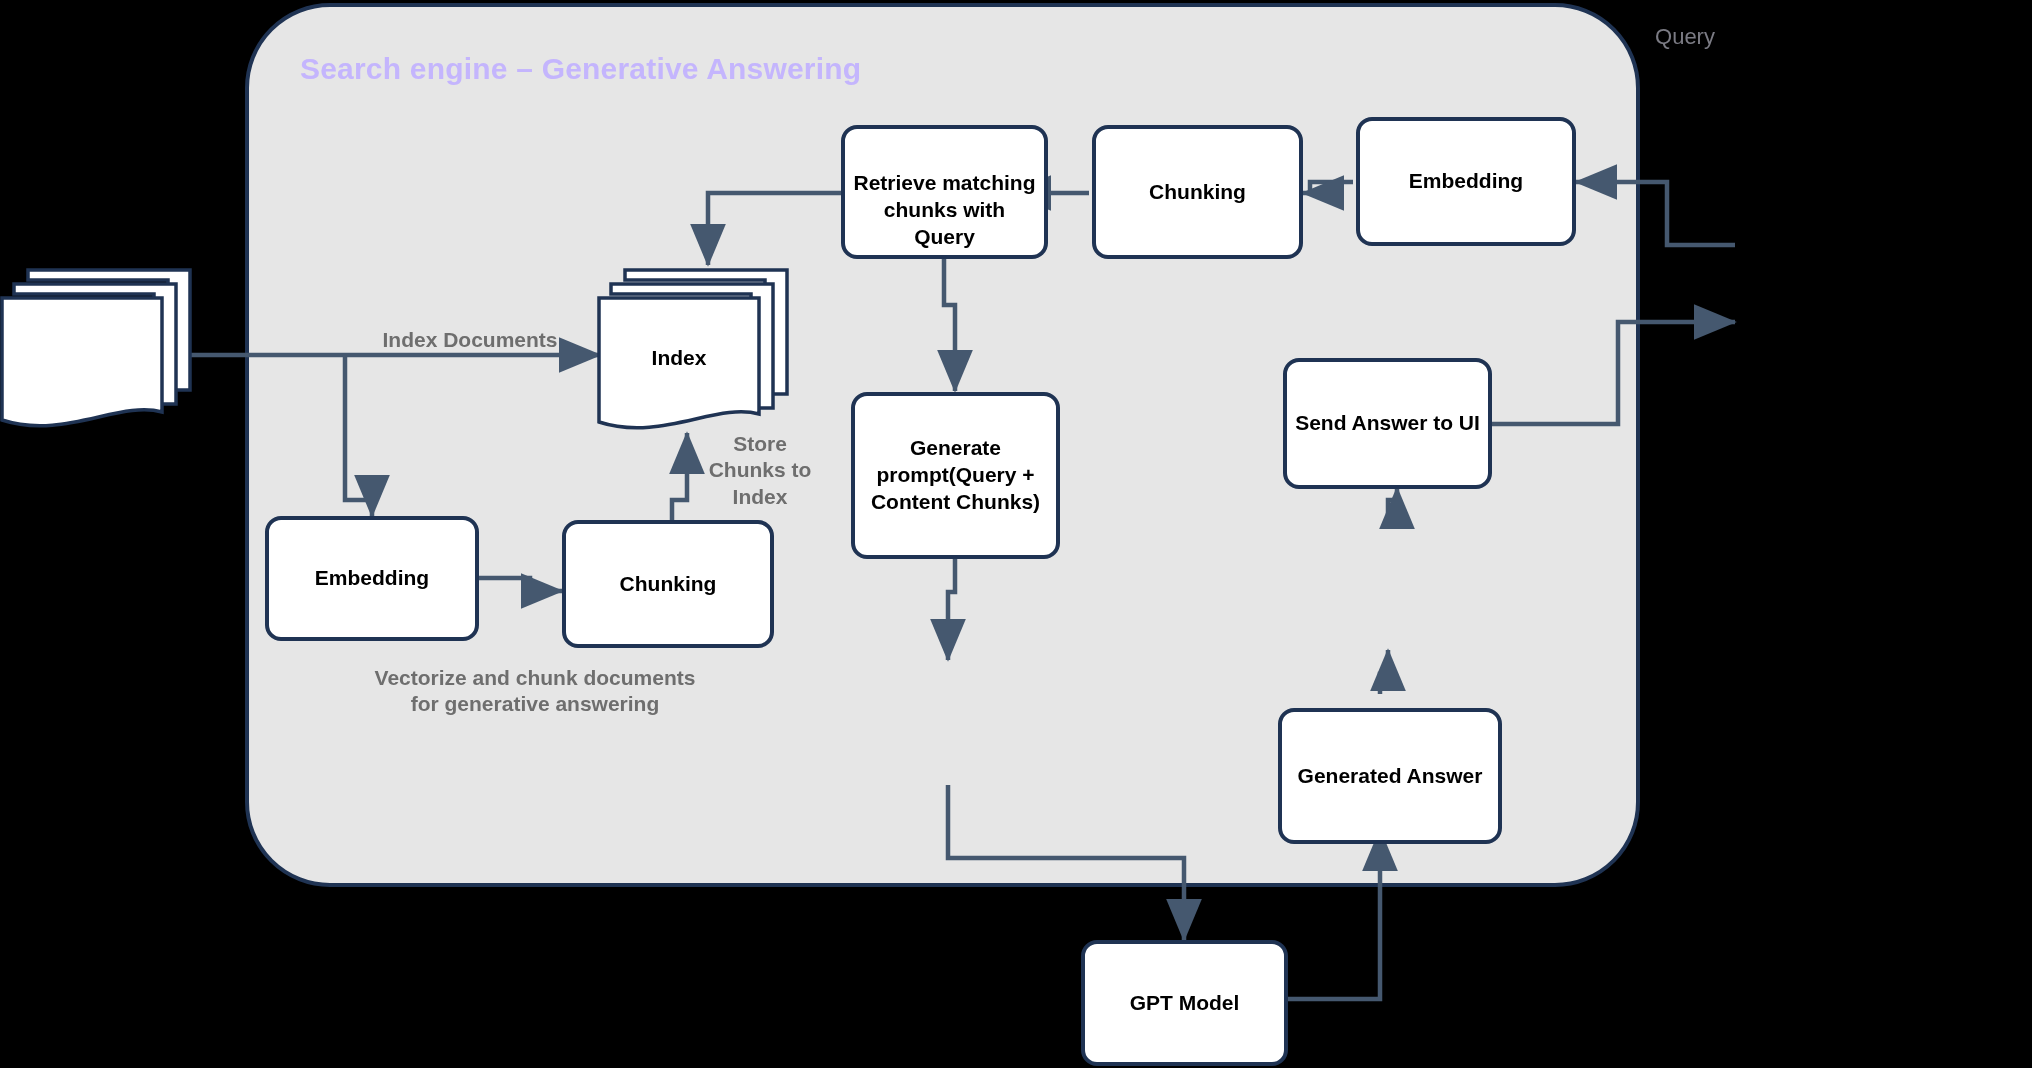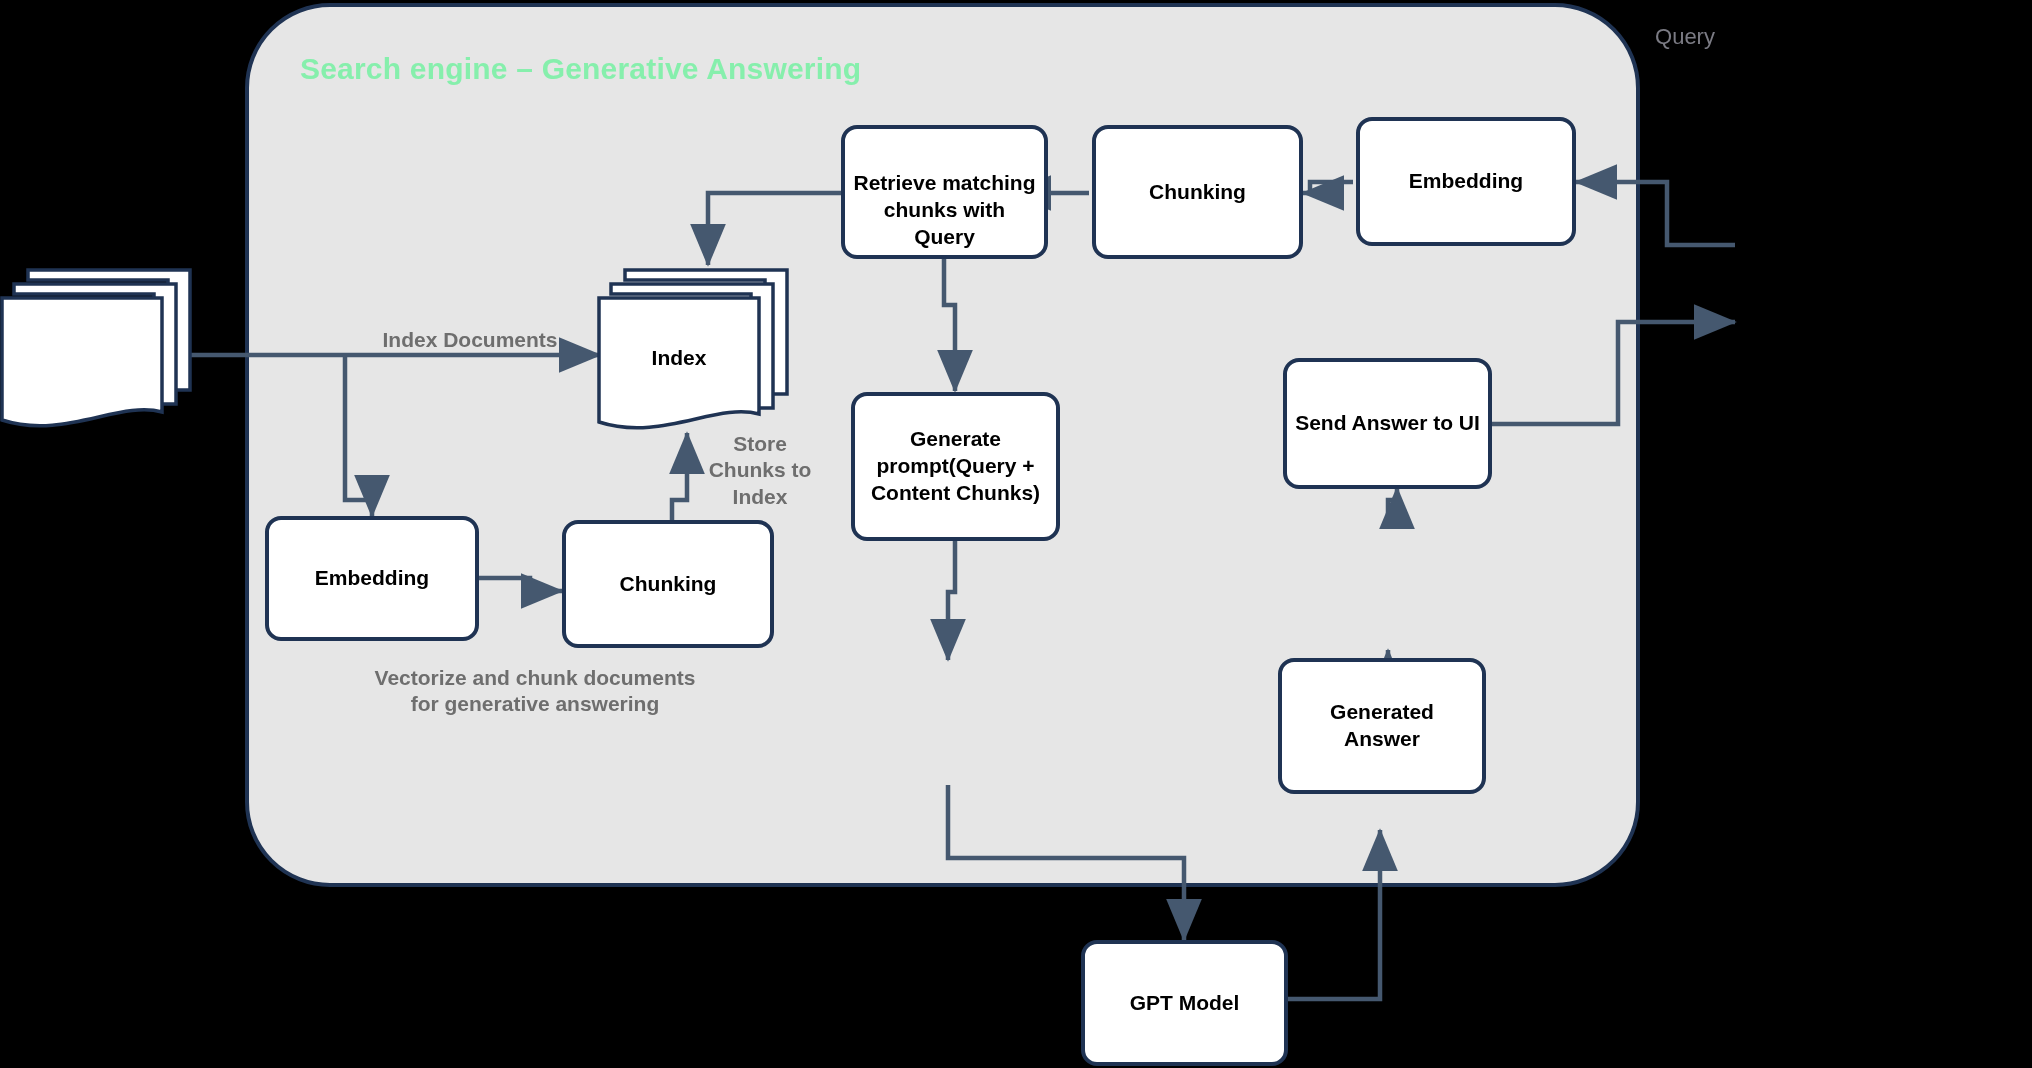--- a/index.html
+++ b/index.html
@@ -19,21 +19,21 @@
     background:#E6E6E6;
     border:4px solid #1F3353;
     border-radius:85px;
     box-sizing:border-box;
   }
   #panel-title{
     position:absolute;
     left:300px;top:52px;
     font-size:30px;
     font-weight:bold;
-    color:#86efac;
+    color:#c4b5fd;
     letter-spacing:.2px;
     white-space:nowrap;
   }
   
   #wires{
     position:absolute;left:0;top:0;
     width:2032px;height:1068px;
     pointer-events:none;
   }
   
@@ -157,30 +157,30 @@
   </div>
 
   <div class="node" style="left:1092px;top:125px;width:211px;height:134px;">
     <span>Chunking</span>
   </div>
 
   <div class="node" style="left:1356px;top:117px;width:220px;height:129px;">
     <span>Embedding</span>
   </div>
 
-  <div class="node" style="left:851px;top:392px;width:209px;height:149px;">
+  <div class="node" style="left:851px;top:392px;width:209px;height:167px;">
     <span>Generate prompt(Query + Content Chunks)</span>
   </div>
 
 
   <div class="node" style="left:1081px;top:940px;width:207px;height:126px;">
     <span>GPT Model</span>
   </div>
 
-  <div class="node" style="left:1278px;top:658px;width:208px;height:136px;">
+  <div class="node" style="left:1278px;top:708px;width:224px;height:136px;">
     <span>Generated Answer</span>
   </div>
 
 
   <div class="node" style="left:1283px;top:358px;width:209px;height:131px;justify-content:center;">
     <span>Send Answer to UI</span>
   </div>
 
   <div class="note light" style="left:1620px;top:23px;width:130px;">Query</div>
 

